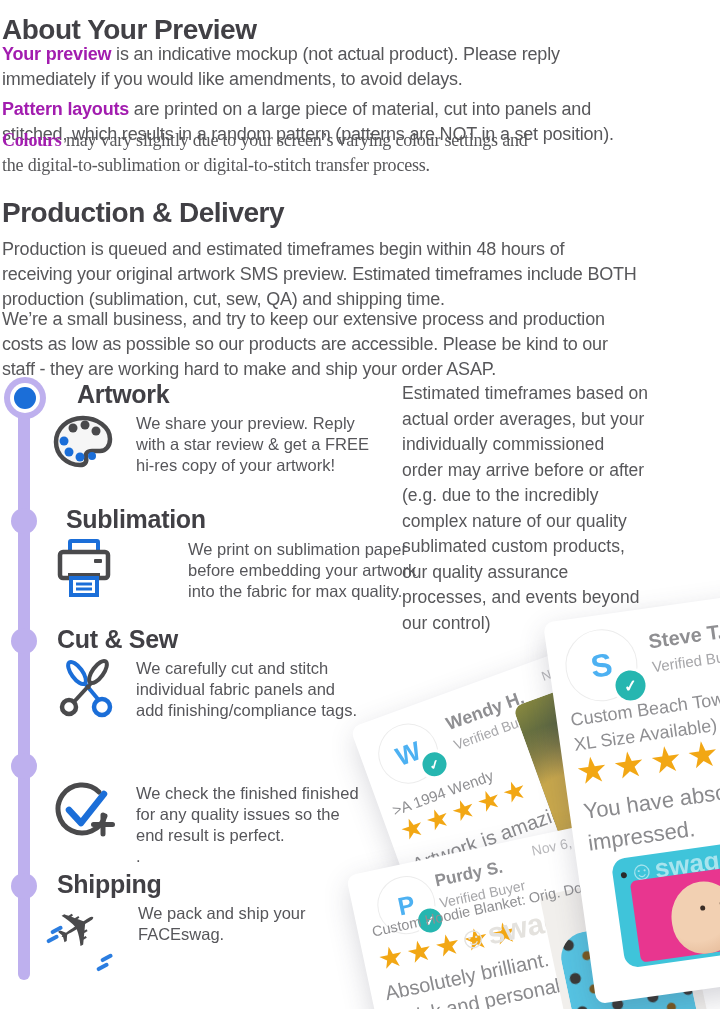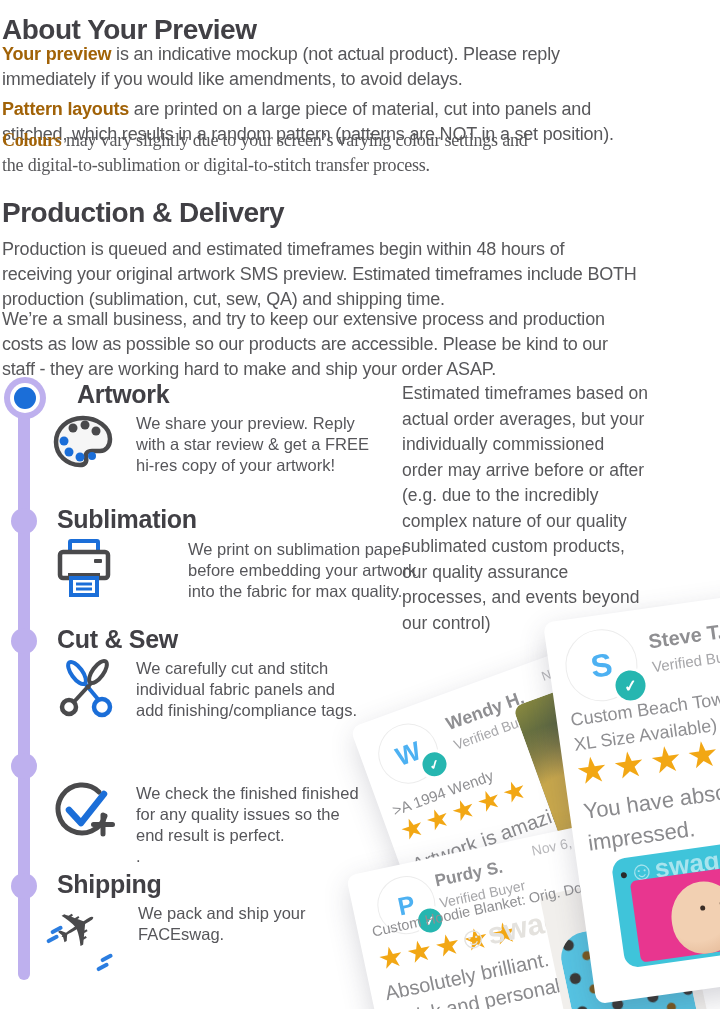--- a/index.html
+++ b/index.html
@@ -1,21 +1,21 @@
 <!DOCTYPE html>
 <html><head>
 <meta charset="utf-8">
 <style>
   html,body{margin:0;padding:0;}
   .page{position:relative;width:720px;height:1009px;overflow:hidden;background:#ffffff;
         font-family:"Liberation Sans", sans-serif;color:#57575a;}
   .abs{position:absolute;}
   h1,h2{margin:0;font-size:28px;font-weight:800;color:#414045;letter-spacing:-0.5px;}
   .para{font-size:18px;line-height:25px;letter-spacing:-0.2px;color:#57575a;white-space:pre-line;width:716px;}
-  .para b{color:#a16207;}
+  .para b{color:#a21caf;}
   .sidenote{font-size:17.5px;line-height:25.5px;color:#57575a;white-space:pre-line;width:315px;}
   
   .tl-line{left:18px;top:400px;width:12px;height:580px;background:#beb0ee;border-radius:7px;}
   .node-outer{left:4px;top:377px;width:42px;height:42px;border-radius:50%;background:#beb0ee;}
   .node-white{left:10px;top:383px;width:30px;height:30px;border-radius:50%;background:#ffffff;}
   .node-blue{left:14px;top:387px;width:22px;height:22px;border-radius:50%;background:#1b6ed8;}
   .dot{width:26px;height:26px;border-radius:50%;background:#beb0ee;left:11px;}
   .step-title{font-size:25px;font-weight:800;color:#414045;letter-spacing:-0.3px;}
   .step-desc{font-size:16.5px;line-height:21px;color:#56565a;white-space:pre-line;width:250px;}
   .icon{width:64px;height:64px;}
@@ -84,21 +84,21 @@
       <circle cx="46" cy="21" r="4.5" fill="#4a4a4c"></circle>
     <circle cx="14" cy="31" r="4.5" fill="#1b6ed8"></circle>
       <circle cx="19" cy="42" r="4.5" fill="#1b6ed8"></circle>
       <circle cx="30" cy="47" r="4.5" fill="#1b6ed8"></circle>
       <circle cx="42" cy="46" r="4" fill="#1b6ed8"></circle>
   </svg>
   <div class="abs step-desc" style="left:136px;top:413px;">We share your preview. Reply
 with a star review &amp; get a FREE
 hi-res copy of your artwork!</div>
 
-  <div class="abs step-title" style="left:57px;top:505px;text-align:center;">Sublimation</div>
+  <div class="abs step-title" style="left:66px;top:505px;text-align:center;">Sublimation</div>
   <svg class="abs icon" style="left:54px;top:536px;" viewBox="0 0 64 64">
     <rect x="16" y="5" width="28" height="18" rx="1" fill="#ffffff" stroke="#1b6ed8" stroke-width="4"></rect>
     <rect x="6" y="16" width="48" height="26" rx="3" fill="#ffffff" stroke="#4a4a4c" stroke-width="4.5"></rect>
     <rect x="40" y="23" width="8" height="4" rx="1" fill="#4a4a4c"></rect>
     <rect x="14" y="37" width="32" height="5" fill="#4a4a4c"></rect>
     <rect x="17" y="42" width="26" height="17" fill="#ffffff" stroke="#1b6ed8" stroke-width="4"></rect>
     <line x1="22" y1="48" x2="38" y2="48" stroke="#1b6ed8" stroke-width="3"></line>
     <line x1="22" y1="53" x2="38" y2="53" stroke="#1b6ed8" stroke-width="3"></line>
   </svg>
   <div class="abs step-desc" style="left:140px;top:539px;margin-left:48px;">We print on sublimation paper

